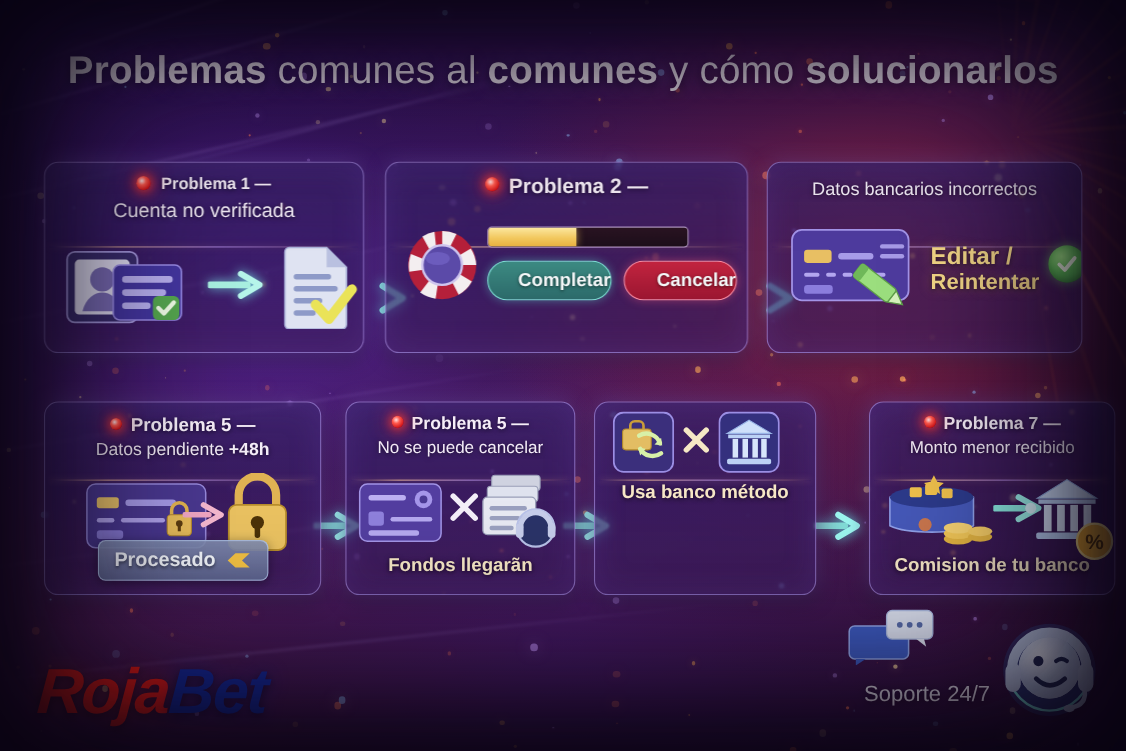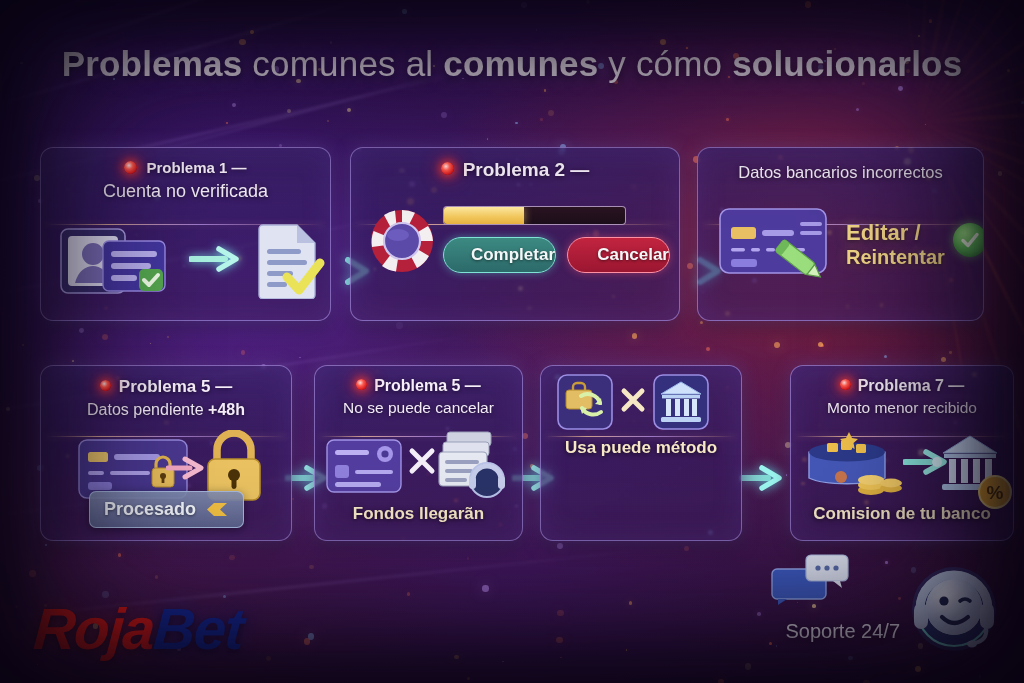--- a/index.html
+++ b/index.html
@@ -742,21 +742,21 @@
       <svg style="position:absolute; left:112px; top:8px;" width="56" height="56" viewBox="0 0 56 56">
         <rect x="1" y="1" width="54" height="54" rx="9" fill="#34307e" stroke="#9b8ee4" stroke-width="1.6"></rect>
         <path d="M28 8 L48 20 H8 z" fill="#cfe0fa" stroke="#9ab6e8" stroke-width="1"></path>
         <rect x="9" y="21" width="38" height="3.4" fill="#bcd2f5"></rect>
         <rect x="13" y="25" width="5" height="17" fill="#d8e6fb"></rect>
         <rect x="22" y="25" width="5" height="17" fill="#d8e6fb"></rect>
         <rect x="31" y="25" width="5" height="17" fill="#d8e6fb"></rect>
         <rect x="39" y="25" width="5" height="17" fill="#d8e6fb"></rect>
         <rect x="8" y="43" width="40" height="5" rx="1.6" fill="#bcd2f5"></rect>
       </svg>
-      <div class="caption" style="top:72px; font-size:17px;">Usa puede método</div>
+      <div class="caption" style="top:72px; font-size:17px;">Usa banco método</div>
     </div>
   </div>
 
   <div class="card" style="left:760px; top:365px; width:224px; height:176px;margin-left:30px;">
     <div class="card-head">
       <div class="ptitle" style="font-size:16px;">
         <span class="reddot" style="width:11px;height:11px;margin-right:7px;"></span><span>Problema 7 —</span>
       </div>
       <span class="psub" style="font-size:15.5px;">Monto menor recibido</span>
     </div>

